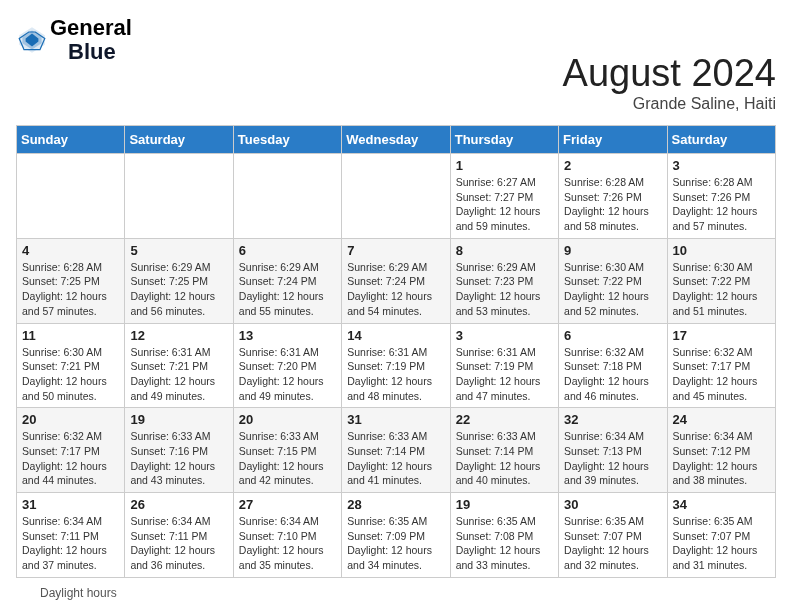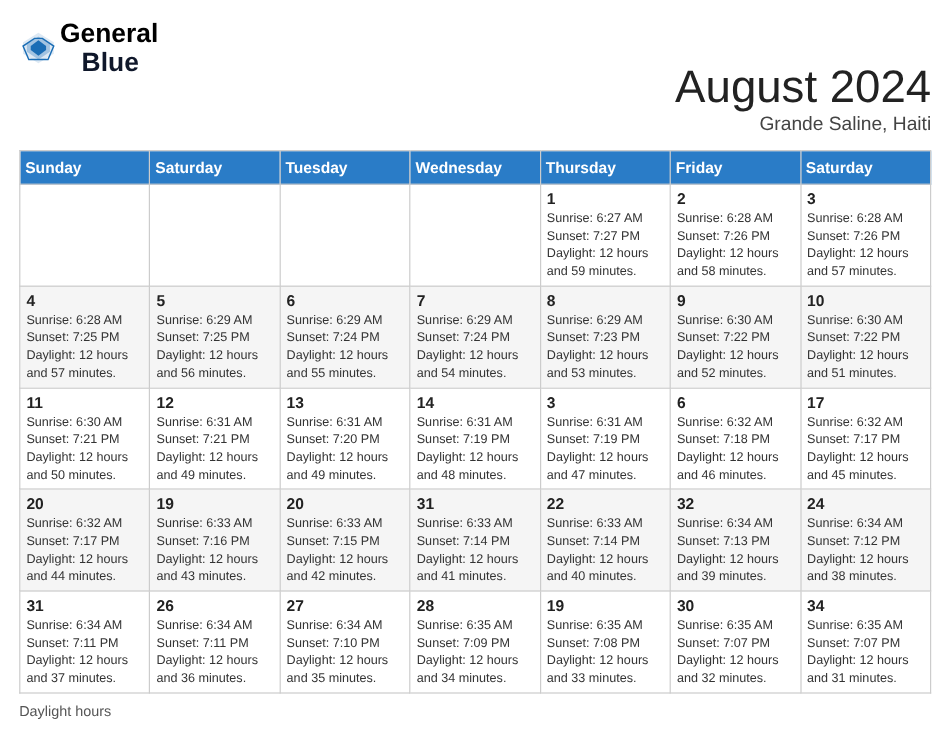--- a/index.html
+++ b/index.html
@@ -81,20 +81,21 @@
       font-size: 10.5px;
       line-height: 1.4;
     }
     .empty-cell {
       background: #fff !important;
     }
     .footer {
       margin-top: 8px;
       font-size: 12px;
       color: #555;
+      margin-left: 24px;
     }
   </style>
 </head>
 <body>
 
 <div class="header">
   <div class="logo">
     <svg class="logo-icon" viewBox="0 0 40 40">
       <polygon points="20,4 36,14 36,26 20,36 4,26 4,14" fill="#1a6db5" opacity="0.15"></polygon>
       <polygon points="20,8 32,16 32,24 20,32 8,24 8,16" fill="#1a6db5" opacity="0.3"></polygon>

